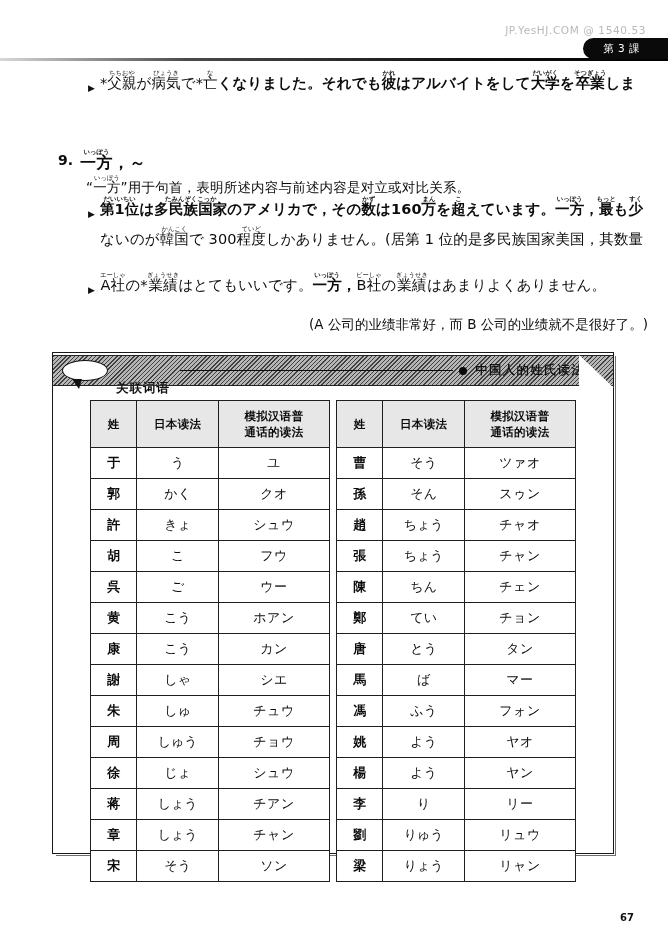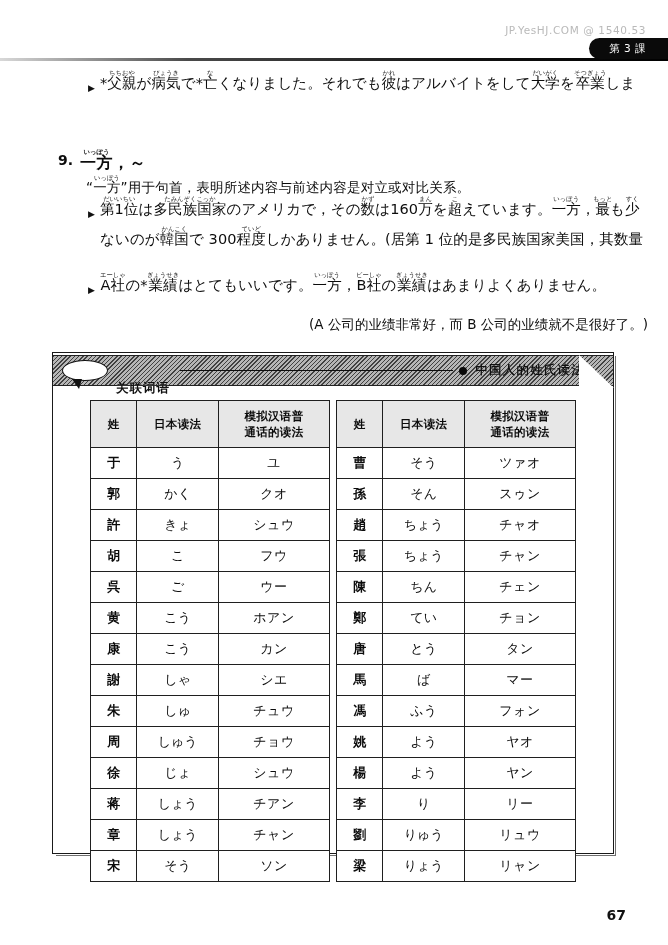--- a/index.html
+++ b/index.html
@@ -35,21 +35,21 @@
     left: 0;
     width: 668px;
     height: 3px;
     background: linear-gradient(to right, #d8d8d8 0%, #4a4a4a 28%, #111 70%, #000 100%);
   }
   .lesson-tab {
     position: absolute;
     top: 38px;
     right: 0;
     height: 21px;
-    padding: 0 22px 0 20px;
+    padding: 0 28px 0 20px;
     background: #0a0a0a;
     color: #ffffff;
     font-size: 10.5px;
     line-height: 21px;
     border-top-left-radius: 11px;
     border-bottom-left-radius: 11px;
     white-space: nowrap;
     letter-spacing: 0.5px;
   }
 
@@ -84,21 +84,21 @@
 
   
   ruby { ruby-align: center; }
   rt {
     font-size: 6.3px;
     line-height: 1;
     letter-spacing: 0;
     color: #151515;
     transform: translateY(1px);
   }
-  .bold { font-weight: normal; }
+  .bold { font-weight: bold; }
 
   
   .sec-num {
     position: absolute;
     left: 58px;
     top: 152px;
     font-size: 14px;
     font-weight: bold;
   }
   .sec-title {
@@ -267,23 +267,23 @@
   }
   table.names th.c-surname { width: 46px; }
   table.names th.c-jp { width: 82px; }
   table.names th.c-zh { width: 112px; }
   table.names td.surname { font-weight: bold; font-size: 13px; }
   table.names td.jp-read { font-size: 13px; }
   table.names td.zh-read { font-size: 13px; letter-spacing: 0.5px; }
 
   .page-num {
     position: absolute;
-    right: 42px;
+    right: 34px;
     bottom: 22px;
-    font-size: 14px;
+    font-size: 10px;
     font-weight: bold;
     color: #111;
   }
 </style>
 </head>
 <body>
 
 <div class="watermark">JP.YesHJ.COM @ 1540.53</div>
 
 <div class="header-rule"></div>

